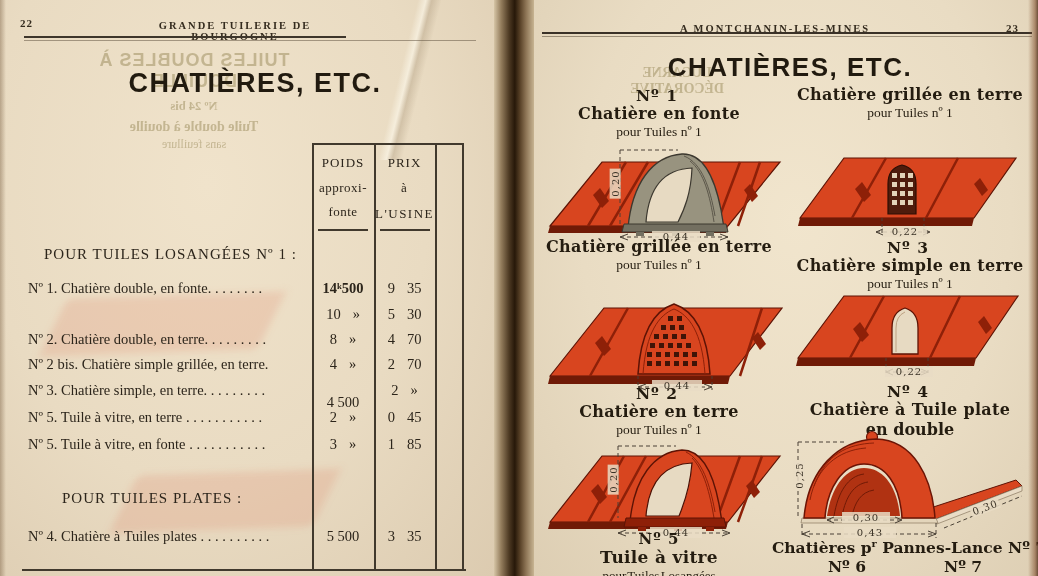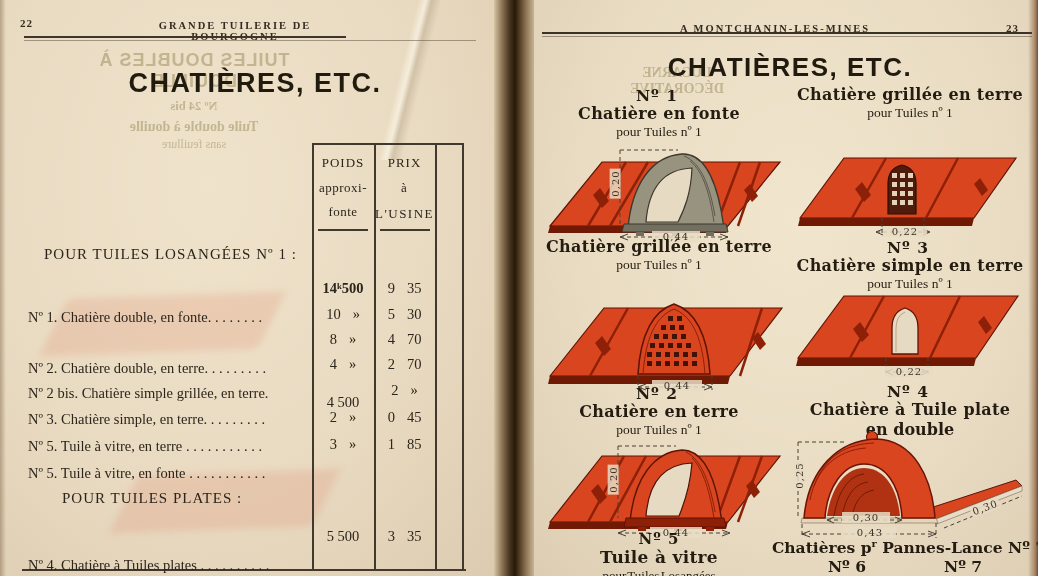--- a/index.html
+++ b/index.html
@@ -21,21 +21,21 @@
     background:linear-gradient(104deg,transparent 44%,rgba(255,252,240,.55) 48%,rgba(140,118,88,.25) 51%,transparent 56%);}
 
   .runhead{font:700 10.5px "Liberation Serif",serif;letter-spacing:2px;text-align:center;color:#342b1e;}
   .pagenum{font:700 11px "Liberation Serif",serif;letter-spacing:1px;color:#342b1e;}
   .rule{position:absolute;background:#3e362b;}
   .bigtitle{font:700 26px "Liberation Sans",sans-serif;letter-spacing:1.5px;text-align:center;color:#211a0f;}
 
   .thead{font:13px "Liberation Serif",serif;letter-spacing:1px;text-align:center;}
   .thead.sm{font-size:13px;letter-spacing:1.5px;}
   .secthead{font:15px "Liberation Serif",serif;letter-spacing:1px;white-space:nowrap;}
-  .rowlbl{font:14.5px "Liberation Serif",serif;white-space:nowrap;margin-top:29px;}
+  .rowlbl{font:14.5px "Liberation Serif",serif;white-space:nowrap;}
   .cell{font:14.5px "Liberation Serif",serif;display:flex;justify-content:center;gap:12px;white-space:pre;}
   .cell span:empty{display:none;}
   .vline{position:absolute;width:1.5px;background:#41392d;}
   .hline{position:absolute;height:1.5px;background:#41392d;}
 
   .cap{position:absolute;text-align:center;color:#241c10;}
   .cap .l1{font:700 15.5px "DejaVu Serif",serif;letter-spacing:1px;}
   .cap .l1 .sfx{font:700 italic 13px "DejaVu Serif",serif;margin-left:4px;letter-spacing:0;}
   .cap .l2{font:700 16px "DejaVu Serif",serif;letter-spacing:.3px;margin-top:-1px;white-space:nowrap;}
   .cap .l3{font:13.5px "Liberation Serif",serif;margin-top:1px;}

